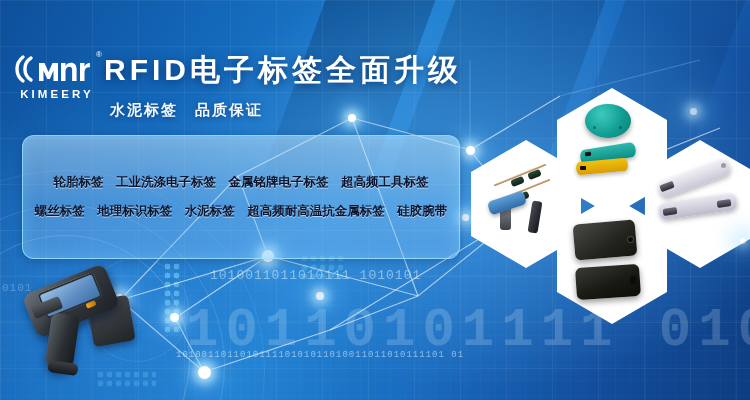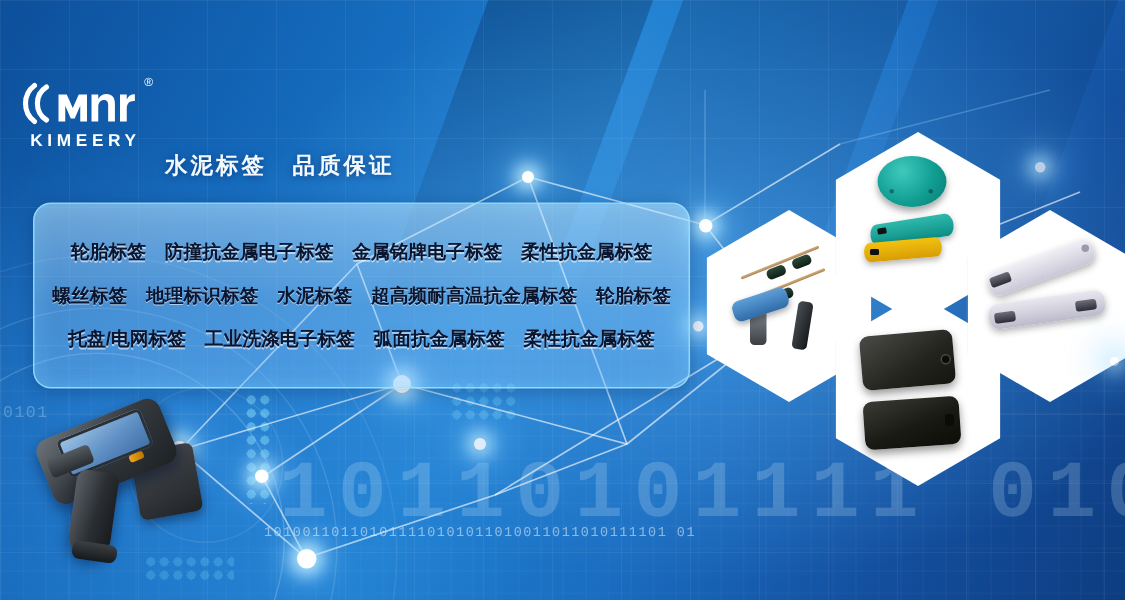--- a/index.html
+++ b/index.html
@@ -149,48 +149,49 @@
   <div class="node" style="left:170px;top:313px;width:9px;height:9px;"></div>
   <div class="node" style="left:114px;top:294px;width:11px;height:11px;"></div>
   <div class="node" style="left:198px;top:366px;width:13px;height:13px;"></div>
   <div class="node" style="left:466px;top:146px;width:9px;height:9px;"></div>
   <div class="node" style="left:607px;top:247px;width:10px;height:10px;"></div>
   <div class="node" style="left:636px;top:156px;width:8px;height:8px;"></div>
   <div class="node" style="left:348px;top:114px;width:8px;height:8px;"></div>
   <div class="node" style="left:462px;top:214px;width:7px;height:7px;opacity:.85;"></div>
 
   <div class="bin bin-big" style="left:186px;top:300px;">10110101111 0101</div>
+  <div class="bin bin-md" style="left:210px;top:268px;opacity:.62;">1010011011010111 1010101</div>
   <div class="bin bin-sm" style="left:176px;top:350px;">101001101101011110101011010011011010111101 01</div>
   <div class="bin bin-dim" style="left:604px;top:232px;">010101101001101</div>
-  <div class="bin bin-dim" style="left:2px;top:270px;">0101</div>
+  <div class="bin bin-dim" style="left:2px;top:282px;">0101</div>
 
   <div id="logo">
     <div class="mark">
       <svg width="86" height="34" viewBox="0 0 86 34" aria-hidden="true">
         <g fill="none" stroke="#ffffff" stroke-width="3.4" stroke-linecap="round">
           <path d="M9,5 A15,15 0 0 0 9,29"></path>
           <path d="M17,6 A13,13 0 0 0 17,28"></path>
         </g>
         <g fill="#ffffff">
           <path d="M25,29 L25,11 L30.5,11 L34.5,20 L38.5,11 L44,11 L44,29 L39.5,29 L39.5,18.5 L35.8,27 L33.2,27 L29.5,18.5 L29.5,29 Z"></path>
           <path d="M47,29 L47,11 L51.5,11 L51.5,14 C52.8,11.8 54.6,10.7 57,10.7 C60.6,10.7 62.6,13 62.6,17 L62.6,29 L58.1,29 L58.1,18 C58.1,15.8 57.2,14.7 55.4,14.7 C53.2,14.7 51.5,16.4 51.5,19.3 L51.5,29 Z"></path>
           <path d="M66,29 L66,11 L70.5,11 L70.5,14.4 C71.6,12 73.4,10.8 75.9,10.9 L75.9,15.3 C72.4,15 70.5,16.8 70.5,20.4 L70.5,29 Z"></path>
         </g>
       </svg>
       <span class="reg">®</span>
     </div>
     <div class="word">KIMEERY</div>
   </div>
 
+  <div id="title">RFID电子标签全面升级</div>
   <div id="subtitle">水泥标签　品质保证</div>
 
   <div id="panel">
-    <div class="prow">轮胎标签　防撞抗金属电子标签　金属铭牌电子标签　柔性抗金属标签</div>
-    <div class="prow">螺丝标签　地理标识标签　水泥标签　超高频耐高温抗金属标签　轮胎标签</div>
-    <div class="prow">托盘/电网标签　工业洗涤电子标签　弧面抗金属标签　柔性抗金属标签</div>
+    <div class="prow">轮胎标签　工业洗涤电子标签　金属铭牌电子标签　超高频工具标签</div>
+    <div class="prow">螺丝标签　地理标识标签　水泥标签　超高频耐高温抗金属标签　硅胶腕带</div>
   </div>
 
   <div class="hex" style="left:471px;top:140px;width:110px;height:128px;">
     <div class="hexin">
       <div class="pz wire" style="left:21px;top:34px;width:56px;transform:rotate(-22deg);"></div>
       <div class="pz wire" style="left:25px;top:49px;width:56px;transform:rotate(-22deg);"></div>
       <div class="pz" style="left:40px;top:38px;width:13px;height:7px;border-radius:3px;background:linear-gradient(180deg,#2d4a3a,#0f1f16);transform:rotate(-22deg);"></div>
       <div class="pz" style="left:57px;top:31px;width:13px;height:7px;border-radius:3px;background:linear-gradient(180deg,#2d4a3a,#0f1f16);transform:rotate(-22deg);"></div>
       <div class="pz" style="left:45px;top:53px;width:13px;height:7px;border-radius:3px;background:linear-gradient(180deg,#2d4a3a,#0f1f16);transform:rotate(-22deg);"></div>
       <div class="pz rod" style="left:29px;top:64px;width:11px;height:26px;"></div>

